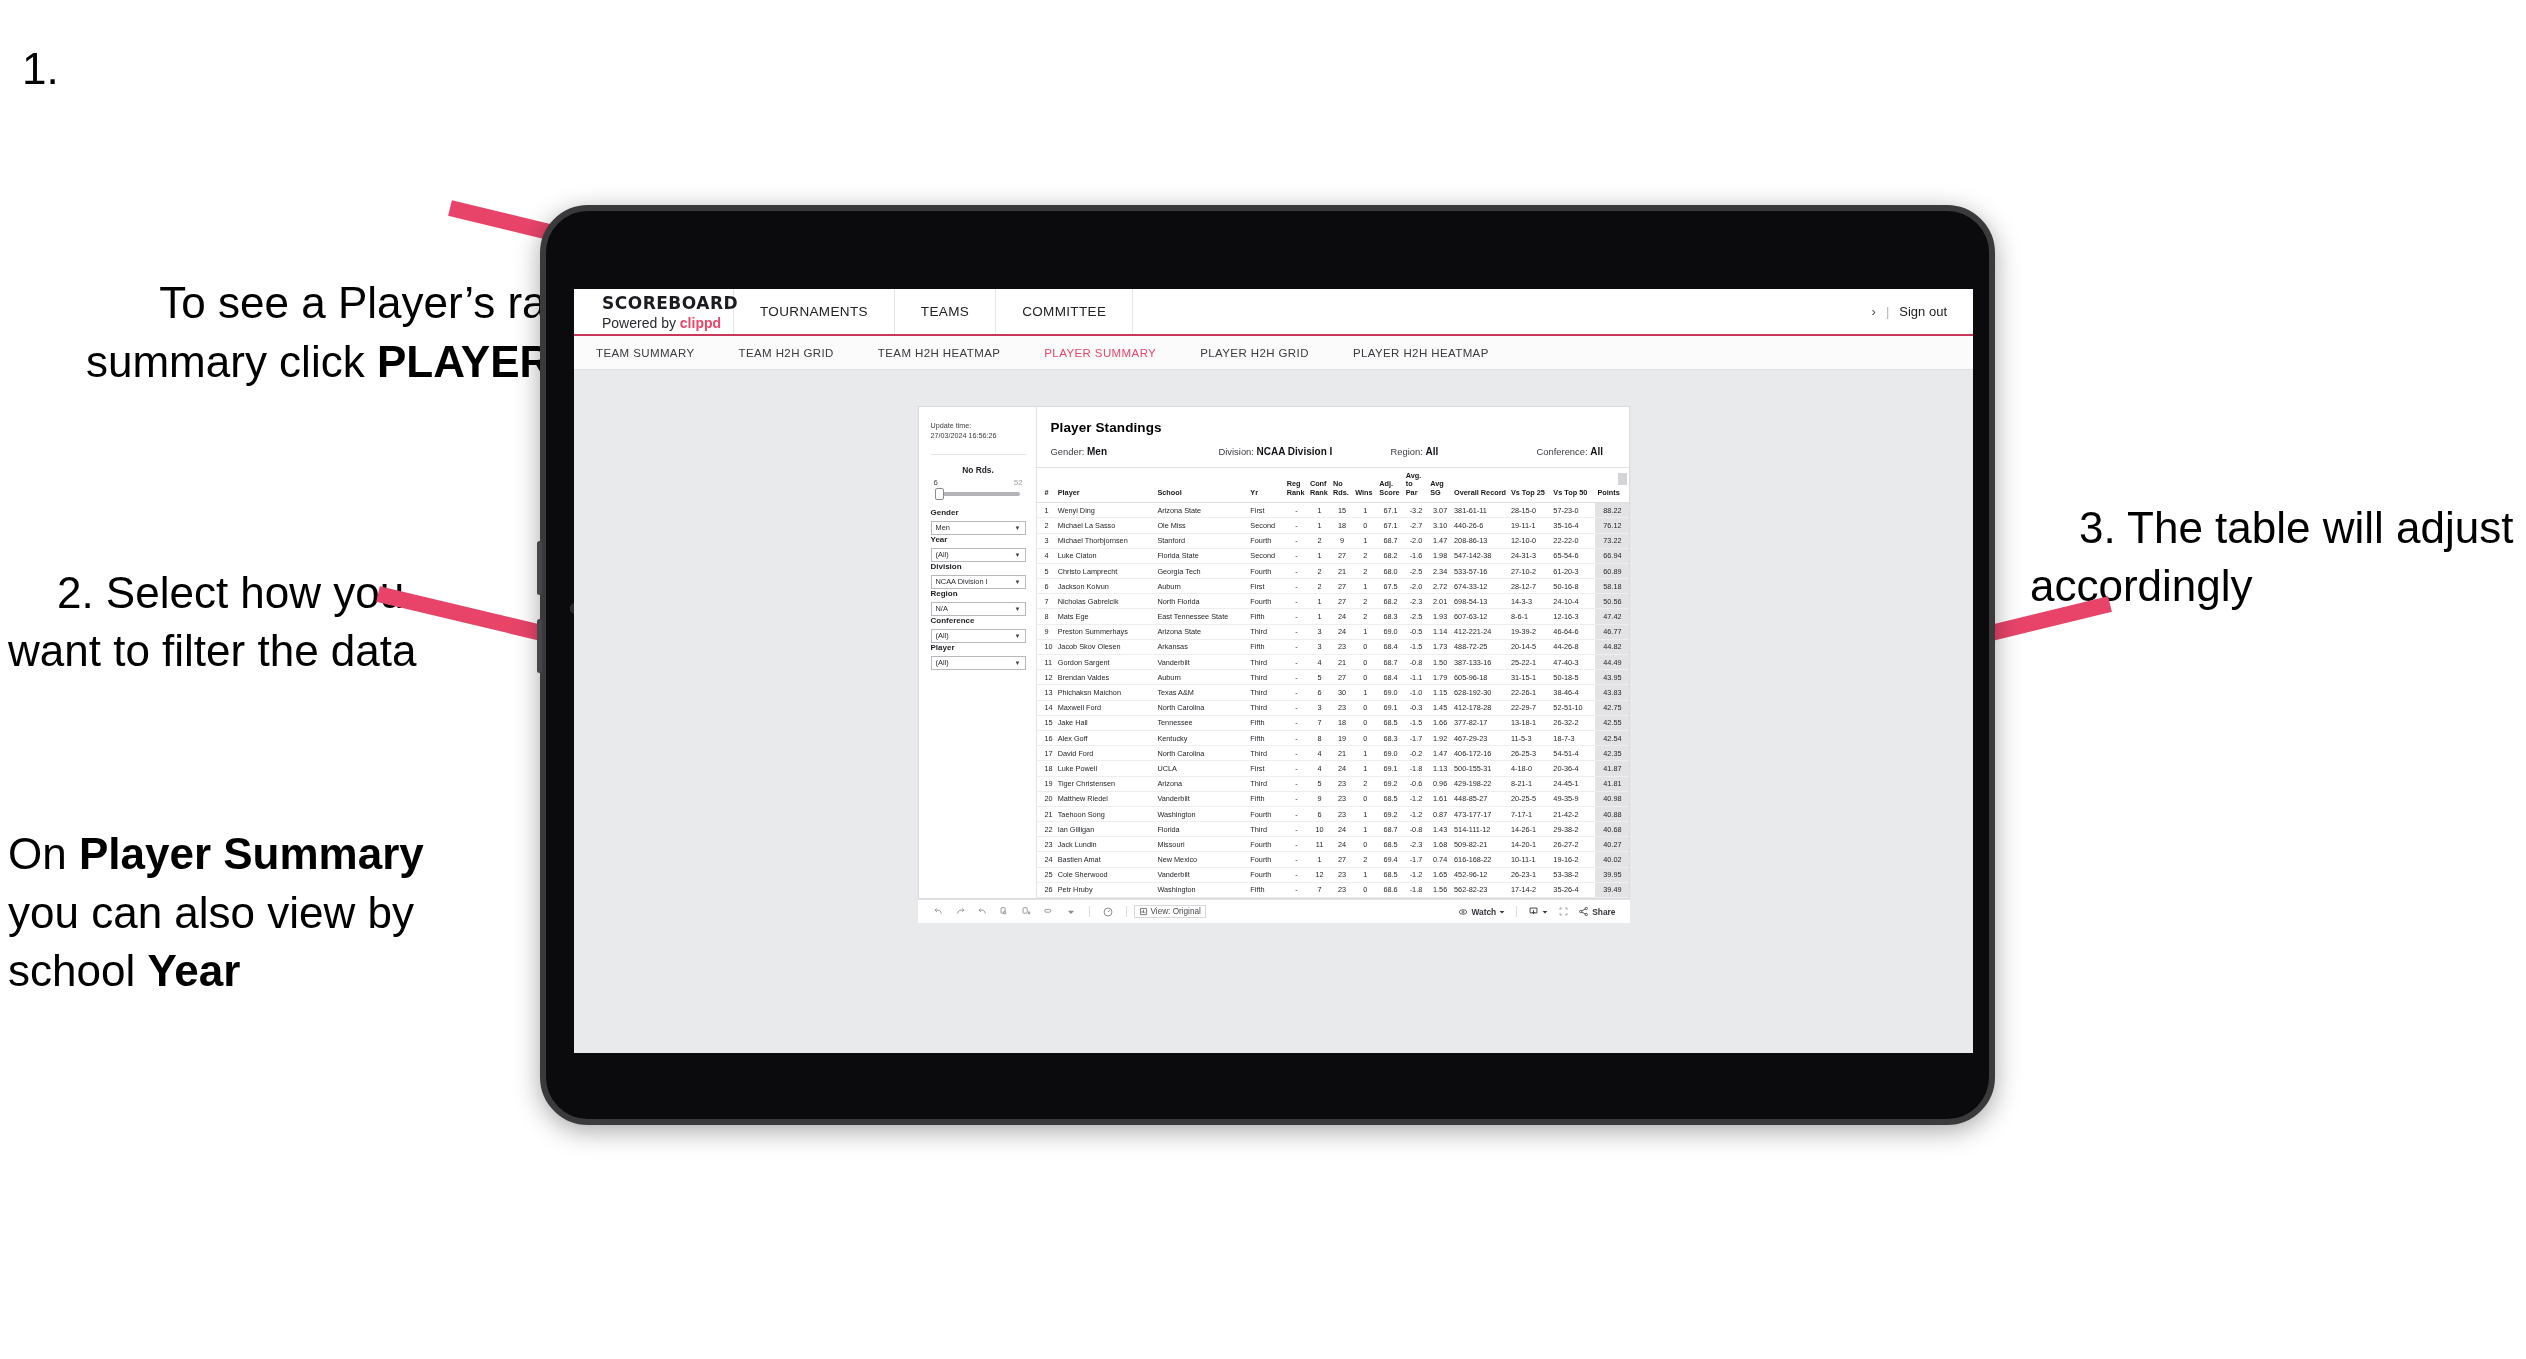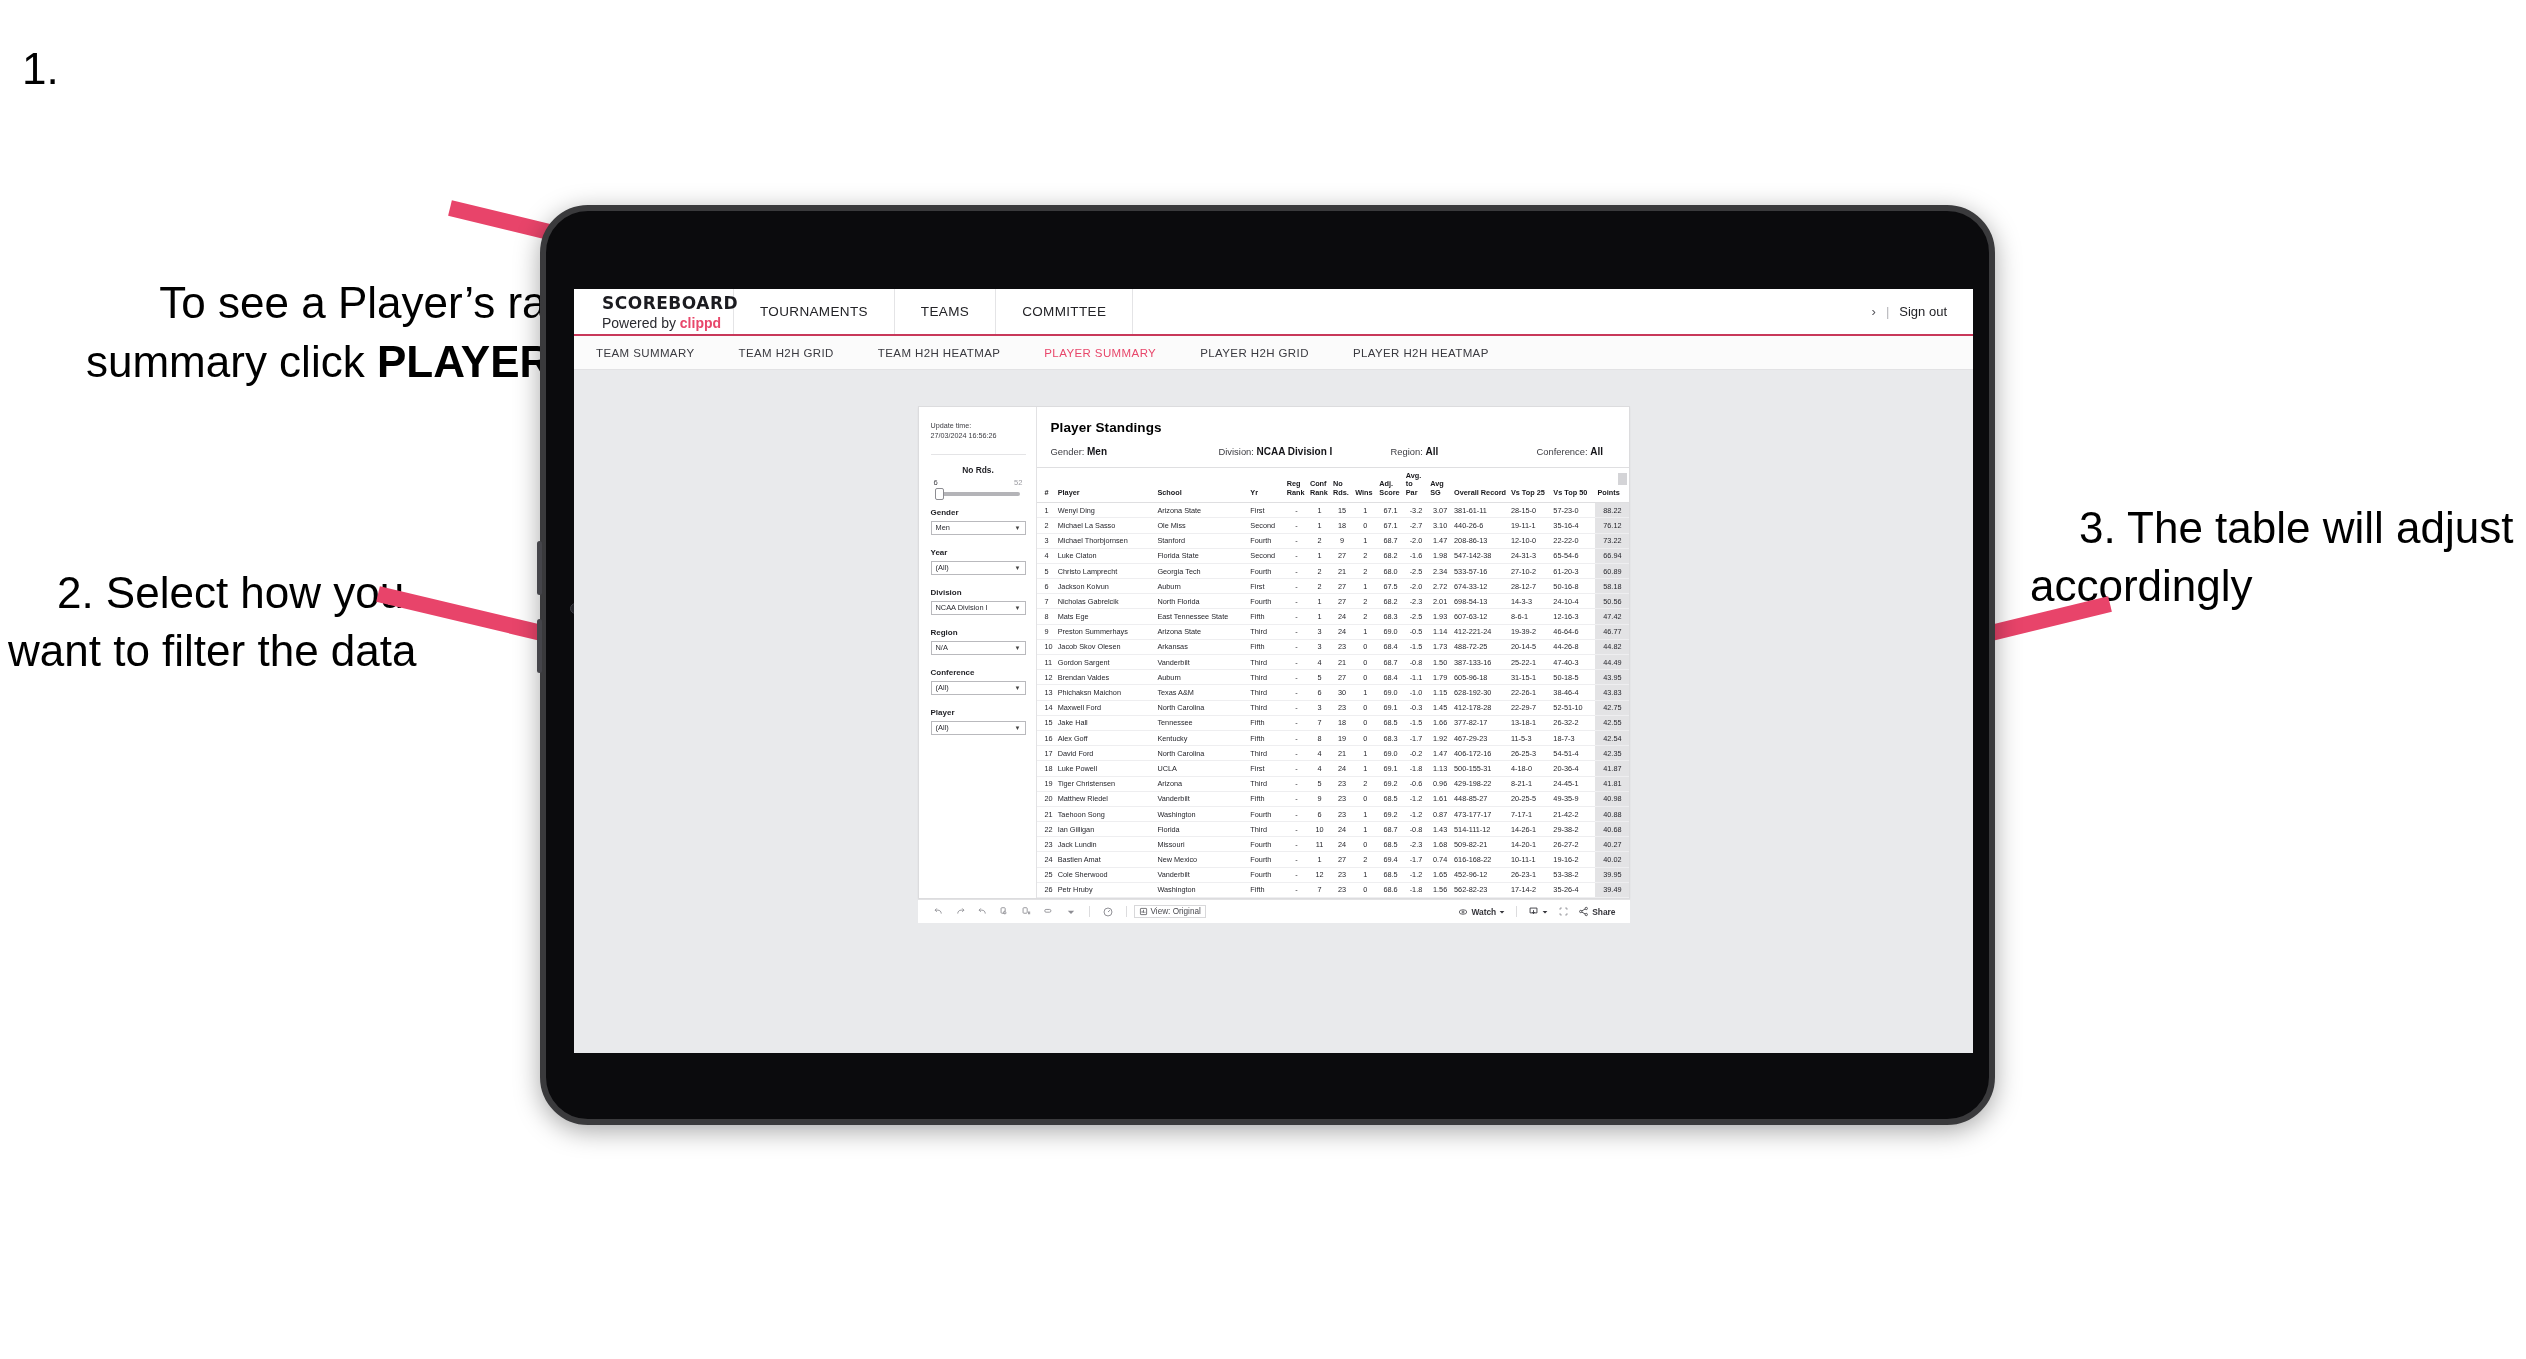--- a/index.html
+++ b/index.html
@@ -138,21 +138,21 @@
     box-shadow: 0 1px 2px rgba(0,0,0,.05);
   }
   #filters {
     width: 118px;
     border-right: 1px solid #e2e2e4;
     padding: 14px 10px 10px 12px;
     background:#fff;
   }
   .upd { font-size: 7.2px; color:#3c3c42; line-height: 1.45; }
   .fdiv { height:1px; background:#e4e4e6; margin: 12px 0 10px; }
-  .fgroup { margin-bottom: 13px; }
+  .fgroup { }
   .flabel { font-size: 8px; color:#1f1f24; font-weight:600; margin-bottom: 4px; }
   .fselect {
     height: 14px; border:1px solid #b9b9bd; background:#fff;
     display:flex; align-items:center; justify-content:space-between;
     padding: 0 4px;
     font-size: 7.4px; color:#2a2a30;
     cursor:pointer;
   }
   .fselect .car { font-size: 6px; color:#444; }
 
@@ -256,20 +256,21 @@
     <span class="num">1.</span>
     <span class="body">
       <span>To see a Player’s rankings summary click </span><b>PLAYER SUMMARY</b>
     </span>
   </div>
 
   <div class="annot" id="annot-2">
     <span>2. Select how you want to filter the data</span>
   </div>
 
+  <div class="annot" id="annot-2b"><span>On </span><b>Player Summary</b><span> you can also view by school </span><b>Year</b></div>
 
   <div class="annot" id="annot-3">
     <span>3. The table will adjust accordingly</span>
   </div>
 
   <svg class="arrow" style="left:440px; top:190px; width:640px; height:200px;" viewBox="0 0 640 200">
     <defs>
       <marker id="ah1" markerWidth="7" markerHeight="7" refX="4.5" refY="3.5" orient="auto">
         <path d="M0,0 L7,3.5 L0,7 Z" fill="#e8446a"></path>
       </marker>

